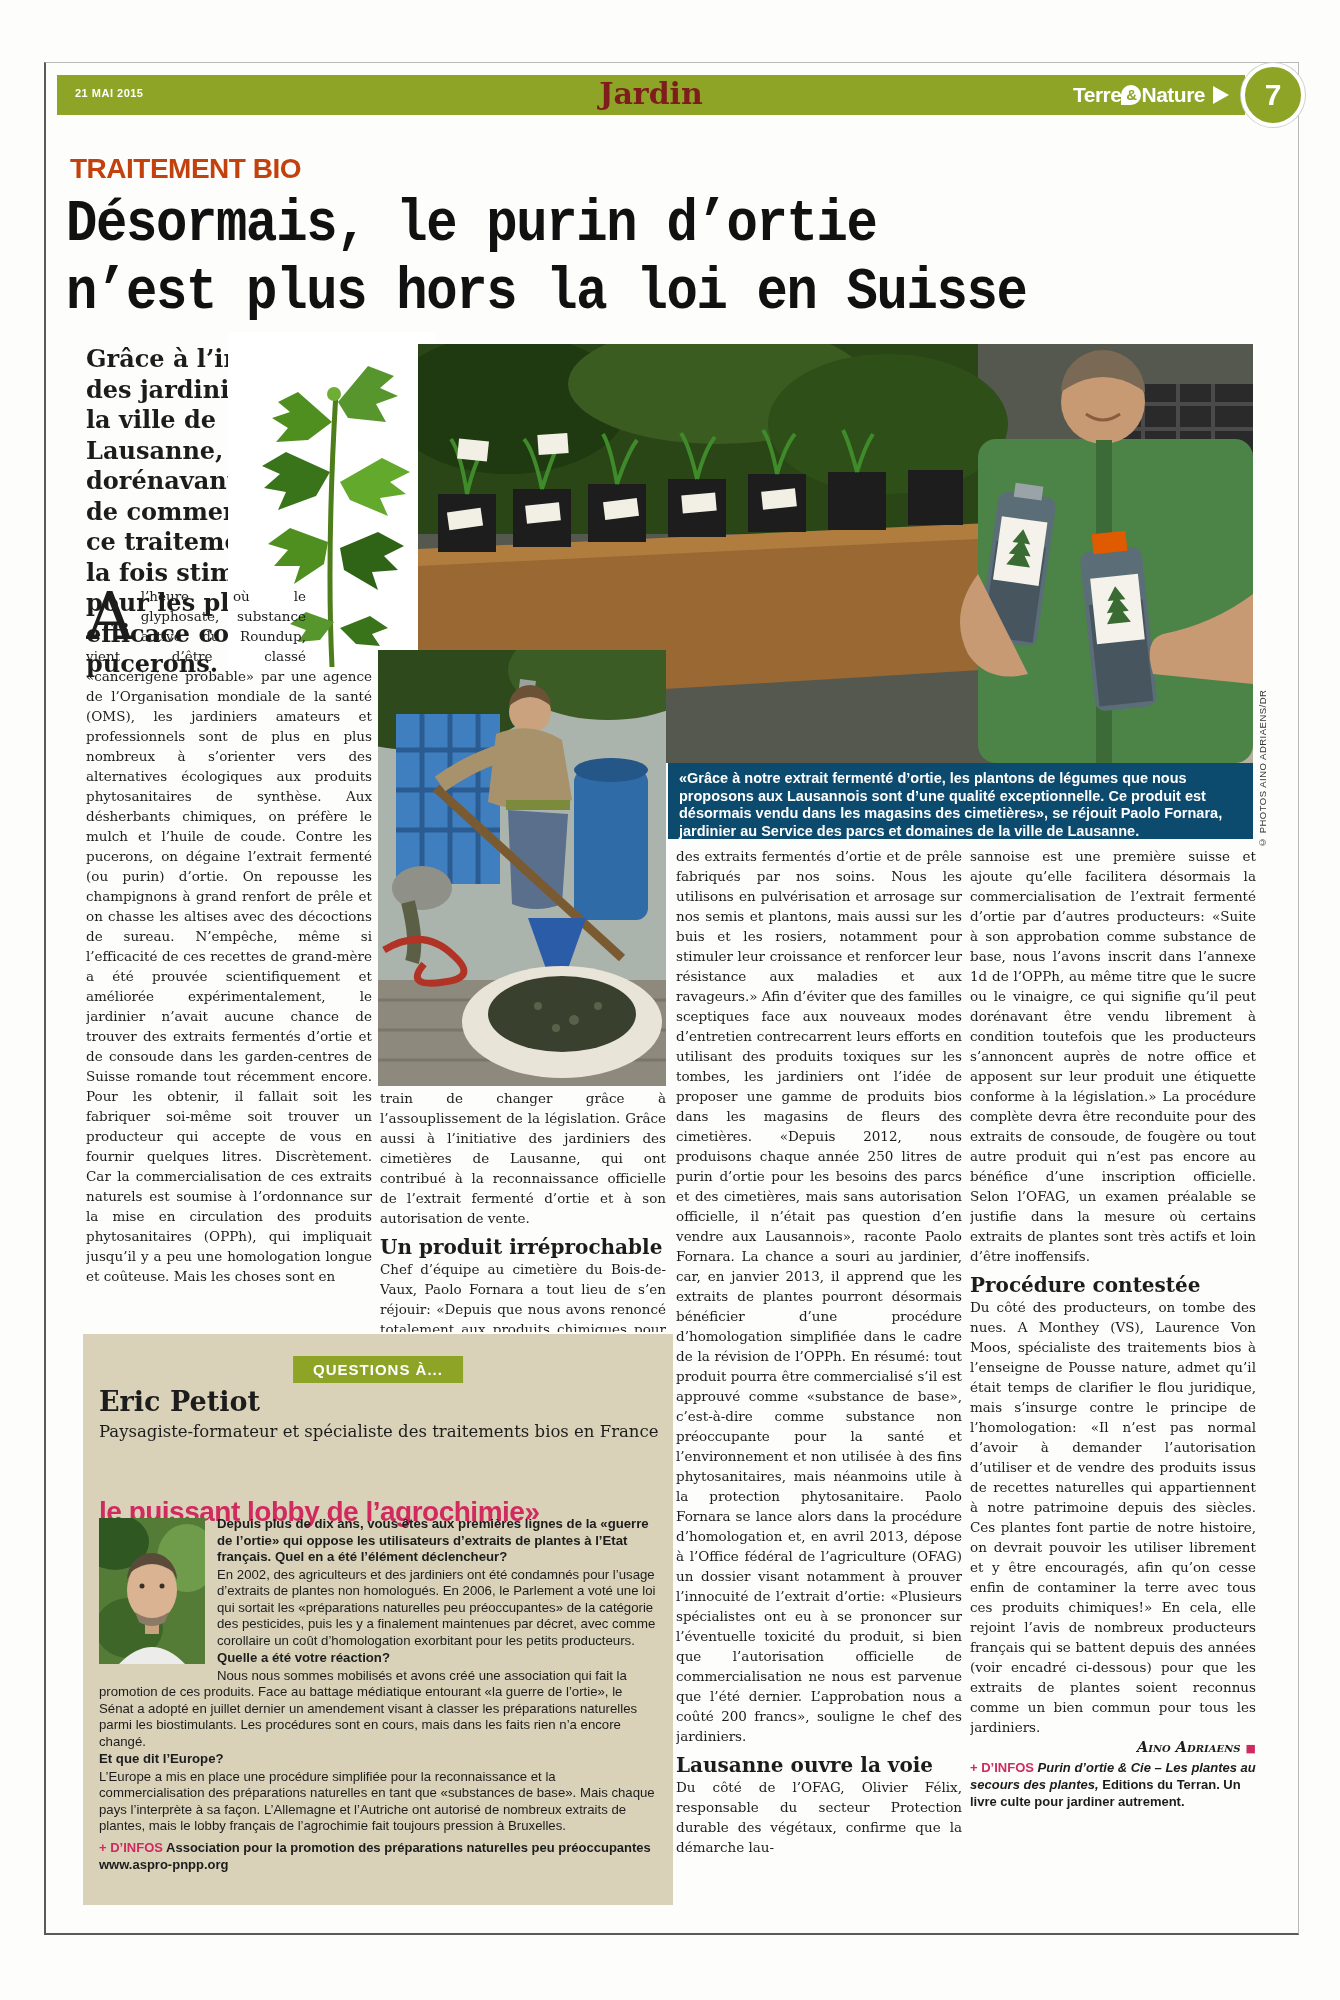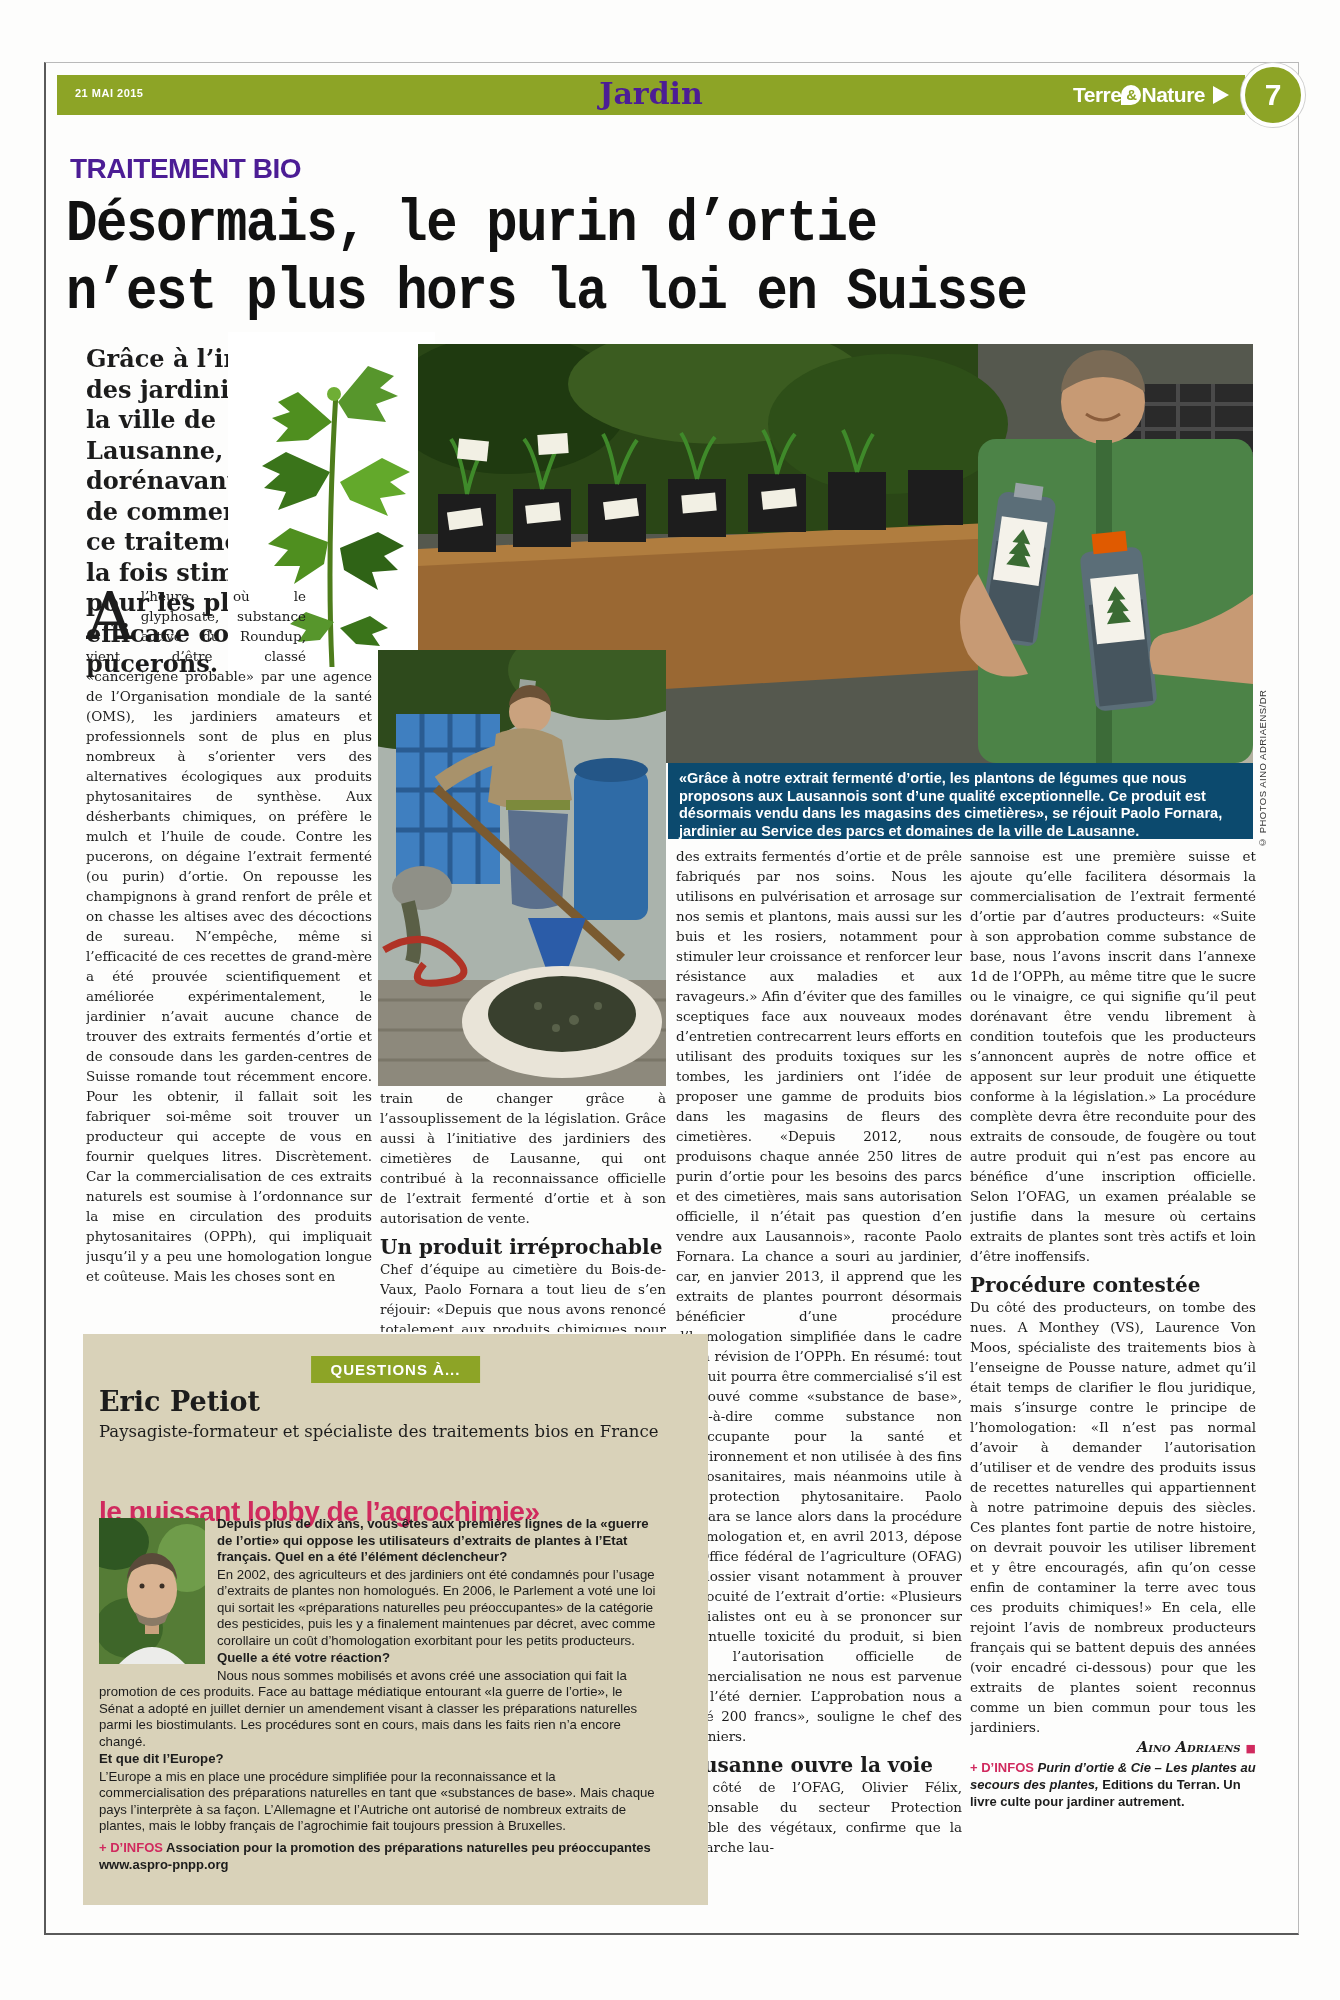--- a/index.html
+++ b/index.html
@@ -6,34 +6,34 @@
   #stage{position:relative;width:1340px;height:2000px;background:#fdfdfc;overflow:hidden;
          font-family:"DejaVu Serif",serif;color:#1c1c1c;}
   .abs{position:absolute;}
   
   #frame{left:44px;top:62px;width:1252px;height:1870px;border:1px solid #b9b9b9;
          border-left:2px solid #5a5a5a;border-bottom:2px solid #5a5a5a;}
   
   #headerbar{left:57px;top:75px;width:1188px;height:40px;background:#8da426;}
   #date{left:18px;top:12px;color:#fff;font-family:"Liberation Sans",sans-serif;
         font-weight:bold;font-size:11px;letter-spacing:.5px;}
-  #section-title{left:0;right:0;top:1px;text-align:center;color:#4c1d95;
+  #section-title{left:0;right:0;top:1px;text-align:center;color:#7f1d1d;
         font-family:"DejaVu Serif",serif;font-weight:bold;font-size:30px;}
   #brand{right:40px;top:8px;color:#fff;font-family:"Liberation Sans",sans-serif;
         font-weight:bold;font-size:21px;letter-spacing:-.5px;}
   #brand .amp{display:inline-block;background:#fff;color:#8da426;border-radius:50% 50% 50% 0;
         width:20px;height:20px;line-height:20px;text-align:center;font-size:15px;vertical-align:2px;}
   #brand-triangle{right:16px;top:11px;width:0;height:0;border-left:16px solid #fff;
         border-top:9px solid transparent;border-bottom:9px solid transparent;}
   #pagenum-circle{left:1241px;top:63px;width:56px;height:56px;background:#8da426;
         border:4px solid #fff;border-radius:50%;box-shadow:0 0 0 1px #cfcfcf;
         color:#fff;font-family:"Liberation Sans",sans-serif;font-weight:bold;font-size:30px;
         text-align:center;line-height:56px;}
   
-  #kicker{left:70px;top:153px;color:#4c1d95;font-family:"Liberation Sans",sans-serif;
+  #kicker{left:70px;top:153px;color:#c2410c;font-family:"Liberation Sans",sans-serif;
         font-weight:bold;font-size:28px;letter-spacing:-.5px;}
   .hl{left:66px;color:#111;font-family:Liberation Mono, monospace;font-weight:bold;
       font-size:60px;letter-spacing:-1.5px;white-space:nowrap;}
   .hl .cond{display:inline-block;transform:scaleX(.87);transform-origin:0 50%;}
   #headline1{top:190px;} #headline2{top:258px;}
   
   #lead{left:86px;top:344px;width:258px;font-weight:bold;font-size:24px;line-height:30.5px;
         font-family:"DejaVu Serif",serif;}
   
   .photo{overflow:hidden;}
@@ -56,21 +56,21 @@
   .dropcap{float:left;font-size:66px;line-height:54px;padding:4px 7px 0 0;font-weight:400;}
   .notch{float:right;width:66px;height:80px;}
   h3.subhead{font-size:20px;margin:9px 0 2px 0;font-family:"DejaVu Serif",serif;}
   .byline{text-align:right;font-weight:bold;font-style:italic;font-variant:small-caps;
         font-size:14.5px;margin-top:2px;}
   .byline .sq{color:#d02a5e;font-style:normal;font-size:11px;}
   .infos{font-family:"Liberation Sans",sans-serif;font-weight:bold;font-size:13px;
         line-height:17px;text-align:left;margin-top:8px;}
   .pink{color:#d02a5e;} .ital{font-style:italic;}
   
-  #interview{left:83px;top:1334px;width:590px;height:571px;background:#d9d2b9;padding-left:35px;}
+  #interview{left:83px;top:1334px;width:590px;height:571px;background:#d9d2b9;}
   #iv-label{left:50%;top:22px;transform:translateX(-50%);background:#8da426;color:#fff;
         font-family:"Liberation Sans",sans-serif;font-weight:bold;font-size:15px;
         letter-spacing:1px;padding:5px 20px;white-space:nowrap;}
   #iv-name{left:16px;top:52px;font-weight:bold;font-size:27px;font-family:"DejaVu Serif",serif;}
   #iv-role{left:16px;top:88px;font-size:16.5px;font-family:"DejaVu Serif",serif;}
   .iv-quote{left:16px;color:#d02a5e;font-family:"Liberation Sans",sans-serif;font-weight:bold;
         font-size:28px;letter-spacing:-.5px;white-space:nowrap;}
   #iv-quote1{top:112px;} #iv-quote2{top:162px;}
   #iv-body{left:16px;top:182px;width:560px;height:382px;overflow:hidden;
         font-family:"Liberation Sans",sans-serif;font-size:13.2px;line-height:16.5px;}

